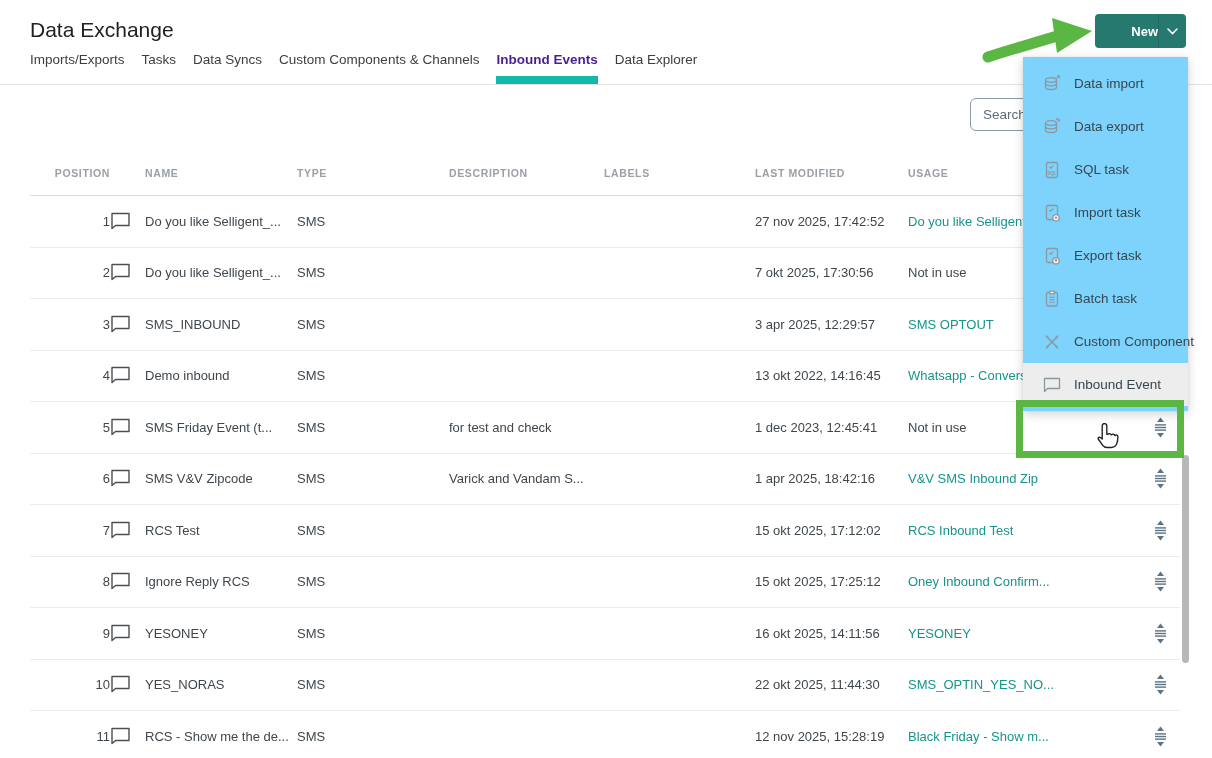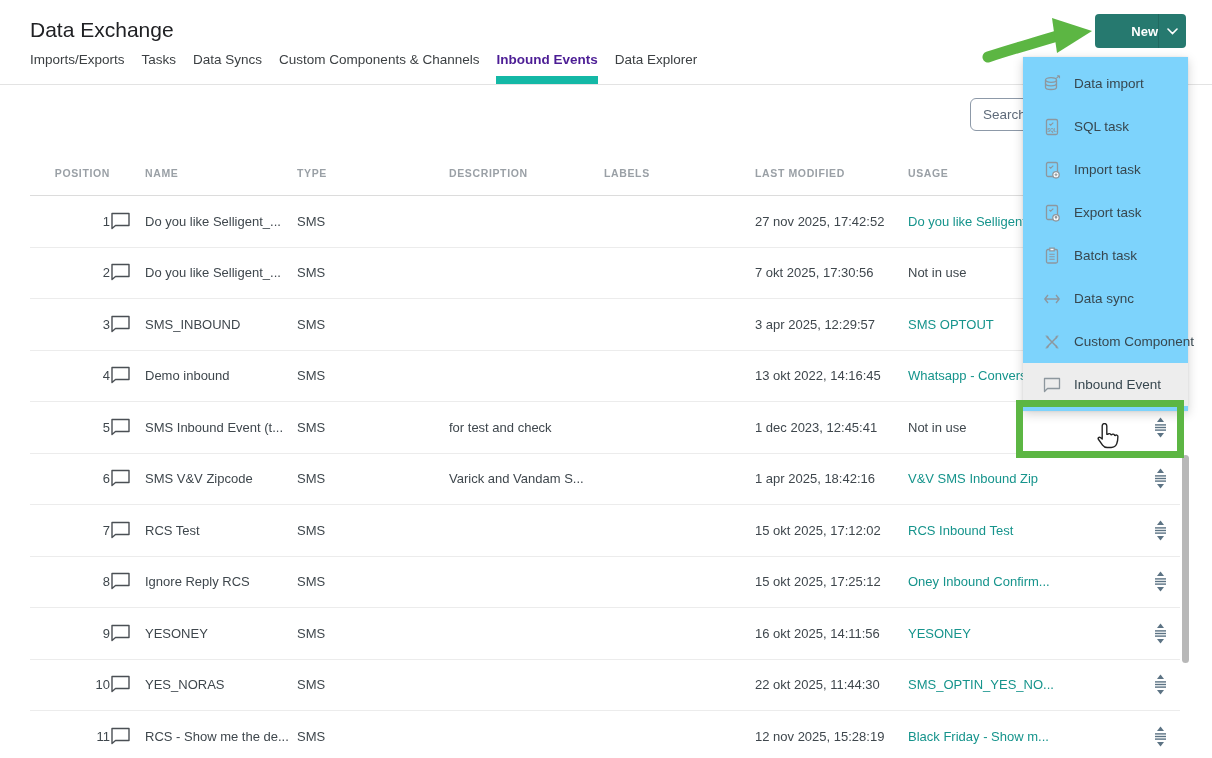--- a/index.html
+++ b/index.html
@@ -197,21 +197,21 @@
       </div>
     </div>
 
     <div class="grid row">
       <div class="cell pos pad">5</div>
       <div class="cell icon-cell">
         <svg width="21" height="19" viewBox="0 0 21 19">
               <path d="M2 1.5h17v12H5.5L2 16.5v-3z" fill="none" stroke="#4a4f54" stroke-width="1.4" stroke-linejoin="round"></path>
             </svg>
       </div>
-      <div class="cell name">SMS Inbound Event (t...</div>
+      <div class="cell name">SMS Friday Event (t...</div>
       <div class="cell type">SMS</div>
       <div class="cell desc">for test and check</div>
       <div class="cell labels"></div>
       <div class="cell modified">1 dec 2023, 12:45:41</div>
       <div class="cell usage">Not in use</div>
       <div class="cell handle">
         <svg width="17" height="21" viewBox="0 0 17 21" fill="#5c7384">
           <path d="M8.5 0.5 L12 5 H5 Z"></path>
           <rect x="3" y="7.2" width="11" height="1.4"></rect>
           <rect x="3" y="9.8" width="11" height="1.4"></rect>
@@ -375,20 +375,31 @@
             <path d="M2.5 5v7.2c0 1.3 2.5 2.3 5.5 2.3s5.5-1 5.5-2.3V5"></path>
             <path d="M2.5 8.6c0 1.3 2.5 2.3 5.5 2.3s5.5-1 5.5-2.3"></path>
             <path d="M13.2 3.4 16.5 0.8M16.5 0.8h-2.4M16.5 0.8v2.4" stroke-width="1.1"></path>
         </svg>
       </span>
       <span class="dd-label">Data import</span>
     </div>
     <div class="dd-item">
       <span class="dd-icon">
         <svg width="18" height="18" viewBox="0 0 18 18" fill="none" stroke="#8d979e" stroke-width="1.3">
+          <ellipse cx="8" cy="5" rx="5.5" ry="2.3"></ellipse>
+            <path d="M2.5 5v7.2c0 1.3 2.5 2.3 5.5 2.3s5.5-1 5.5-2.3V5"></path>
+            <path d="M2.5 8.6c0 1.3 2.5 2.3 5.5 2.3s5.5-1 5.5-2.3"></path>
+            <path d="M16.5 3.4 13.2 0.8M13.2 0.8h2.4M16.5 3.4v-2.4" stroke-width="1.1"></path>
+        </svg>
+      </span>
+      <span class="dd-label">Data export</span>
+    </div>
+    <div class="dd-item">
+      <span class="dd-icon">
+        <svg width="18" height="18" viewBox="0 0 18 18" fill="none" stroke="#8d979e" stroke-width="1.3">
           <rect x="3.5" y="1.5" width="11" height="15" rx="1.5"></rect>
             <path d="M6.3 5.8l1.4 1.4 2.6-2.6" stroke-width="1.1"></path>
           <text x="9" y="14" font-size="4.6" font-weight="700" text-anchor="middle" fill="#8d979e" stroke="none" font-family="Liberation Sans, sans-serif">SQL</text>
         </svg>
       </span>
       <span class="dd-label">SQL task</span>
     </div>
     <div class="dd-item">
       <span class="dd-icon">
         <svg width="18" height="18" viewBox="0 0 18 18" fill="none" stroke="#8d979e" stroke-width="1.3">
@@ -416,28 +427,20 @@
         <svg width="18" height="18" viewBox="0 0 18 18" fill="none" stroke="#8d979e" stroke-width="1.3">
           <rect x="3.5" y="2.5" width="11" height="13.5" rx="1.5"></rect>
             <path d="M6.8 1.2h4.4v2.6H6.8z" fill="#fff"></path>
             <path d="M6.3 7.2h5.4M6.3 9.7h5.4M6.3 12.2h5.4" stroke-width="1.1"></path>
         </svg>
       </span>
       <span class="dd-label">Batch task</span>
     </div>
     <div class="dd-item">
       <span class="dd-icon">
-        <svg width="18" height="18" viewBox="0 0 18 18" fill="none" stroke="#8d979e" stroke-width="1.3" stroke-linejoin="round">
-          <path d="M5 5 1.8 9 5 13M13 5l3.2 4L13 13M1.8 9h14.4"></path>
-        </svg>
-      </span>
-      <span class="dd-label">Data sync</span>
-    </div>
-    <div class="dd-item">
-      <span class="dd-icon">
         <svg width="18" height="18" viewBox="0 0 18 18" fill="none" stroke="#8d979e" stroke-width="1.5" stroke-linecap="round">
           <path d="M4 4l10 10M14 4 4 14"></path>
             <path d="M3 3l2 .4L5.4 5M15 3l-2 .4.4 1.6M3 15l2-.4L5.4 13M15 15l-2-.4.4-1.6" stroke-width="1"></path>
         </svg>
       </span>
       <span class="dd-label">Custom Component</span>
     </div>
     <div class="dd-item hl">
       <span class="dd-icon">
         <svg width="18" height="16" viewBox="0 0 18 16">

